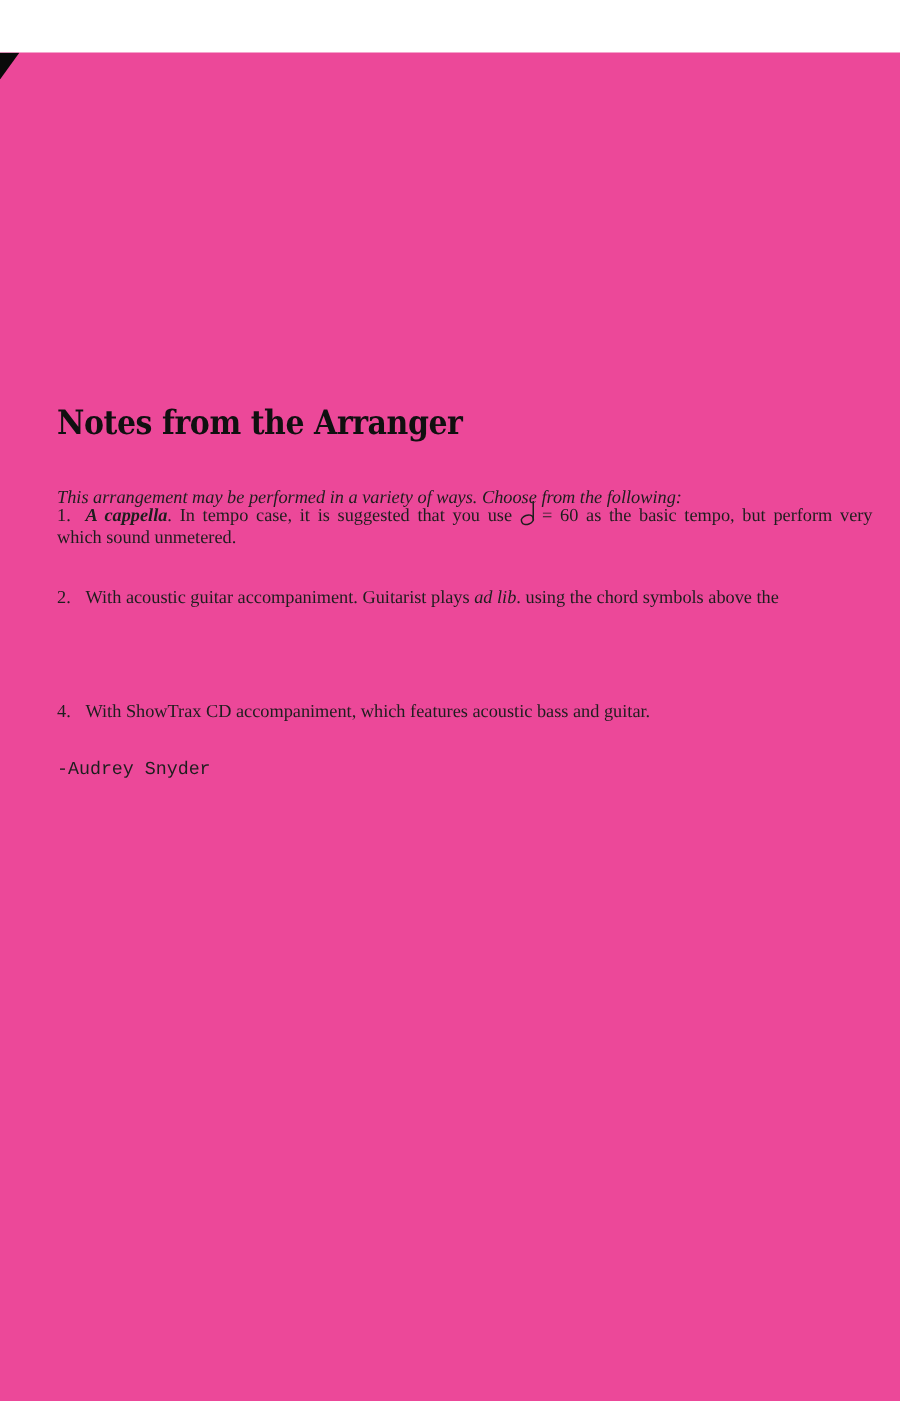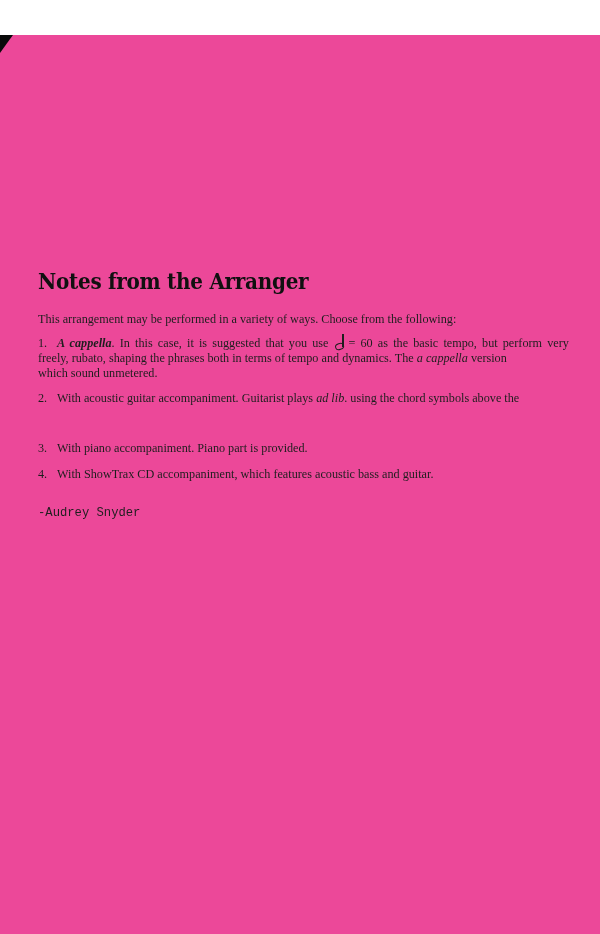--- a/index.html
+++ b/index.html
@@ -19,21 +19,21 @@
     transform:scaleY(1.12); transform-origin:left top;
   }
   .bodytext { font-size:12.2px; line-height:14.8px; }
   .block { position:absolute; left:38px; width:534px; }
   .line { white-space:nowrap; height:14.8px; }
   .justified { word-spacing:2.1px; }
   .num { display:inline-block; min-width:19px; }
   .b  { font-weight:normal; }
   .i  { font-style:italic; }
   .bi { font-weight:bold; font-style:italic; }
-  .intro   { top:277px; }
+  .intro   { top:289px;font-style:italic; }
   .item1   { top:301px; }
   .item2   { top:356px; }
   .item3   { top:406px; }
   .item4   { top:432px; }
   .sig     { top:471px;font-family:Liberation Mono, monospace; }
   
   .note { display:inline-block; position:relative; width:9px; height:13px;
           vertical-align:-2px; margin:0 5px 0 6px; }
   .note .head {
     position:absolute; bottom:0; left:0; width:7px; height:4.5px;
@@ -53,41 +53,33 @@
   <div class="corner-artifact"></div>
 
   <div class="heading">Notes from the Arranger</div>
 
   <div class="block bodytext intro">
     <span>This arrangement may be performed in a variety of ways. Choose from the following:</span>
   </div>
 
   <div class="block bodytext item1">
     <div class="line justified">
-      <span class="num">1.</span><span class="bi">A cappella</span><span>. In this case, it is suggested that you use</span><span class="note"><span class="head"></span><span class="stem"></span></span><span>= 60 as the basic tempo, but perform very</span>
-    </div>
-    <div class="line">
-      <span>freely, rubato, shaping the phrases both in terms of tempo and dynamics. The </span><span class="i">a cappella</span><span> version</span>
+      <span class="num">1.</span><span class="bi">A cappella</span><span>. In tempo case, it is suggested that you use</span><span class="note"><span class="head"></span><span class="stem"></span></span><span>= 60 as the basic tempo, but perform very</span>
     </div>
     <div class="line">
       <span>which sound unmetered.</span>
     </div>
   </div>
 
   <div class="block bodytext item2">
     <div class="line">
       <span class="num">2.</span><span class="b">With acoustic guitar accompaniment</span><span>. Guitarist plays </span><span class="i">ad lib</span><span>. using the chord symbols above the</span>
     </div>
   </div>
 
-  <div class="block bodytext item3">
-    <div class="line">
-      <span class="num">3.</span><span class="b">With piano accompaniment.</span><span> Piano part is provided.</span>
-    </div>
-  </div>
 
   <div class="block bodytext item4">
     <div class="line">
       <span class="num">4.</span><span class="b">With ShowTrax CD accompaniment,</span><span> which features acoustic bass and guitar.</span>
     </div>
   </div>
 
   <div class="block bodytext sig">
     <span>-Audrey Snyder</span>
   </div>

